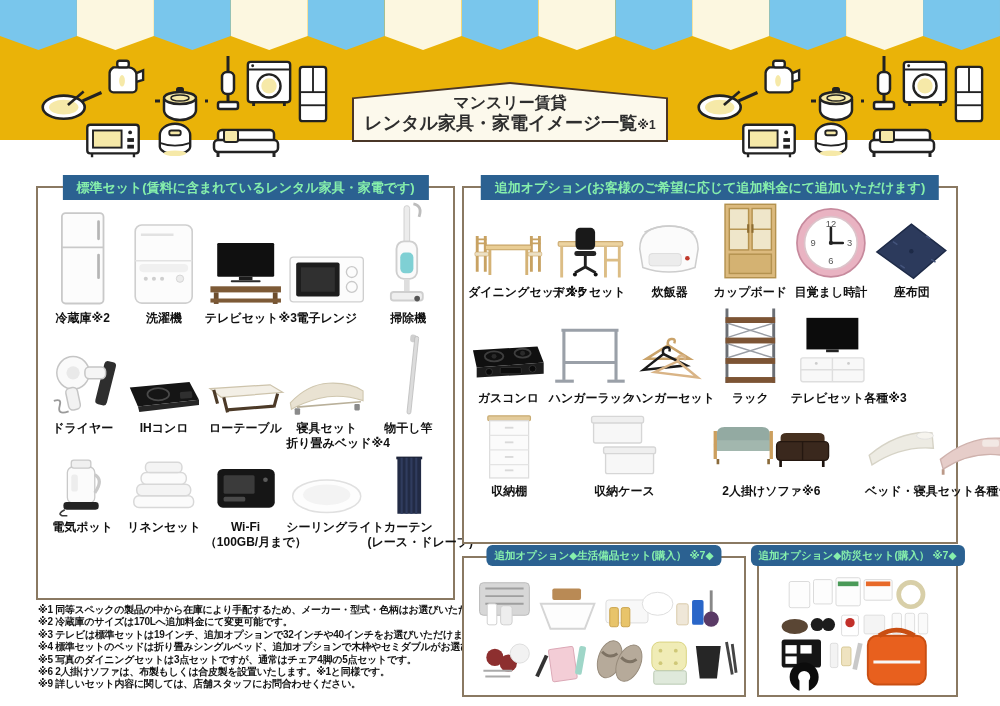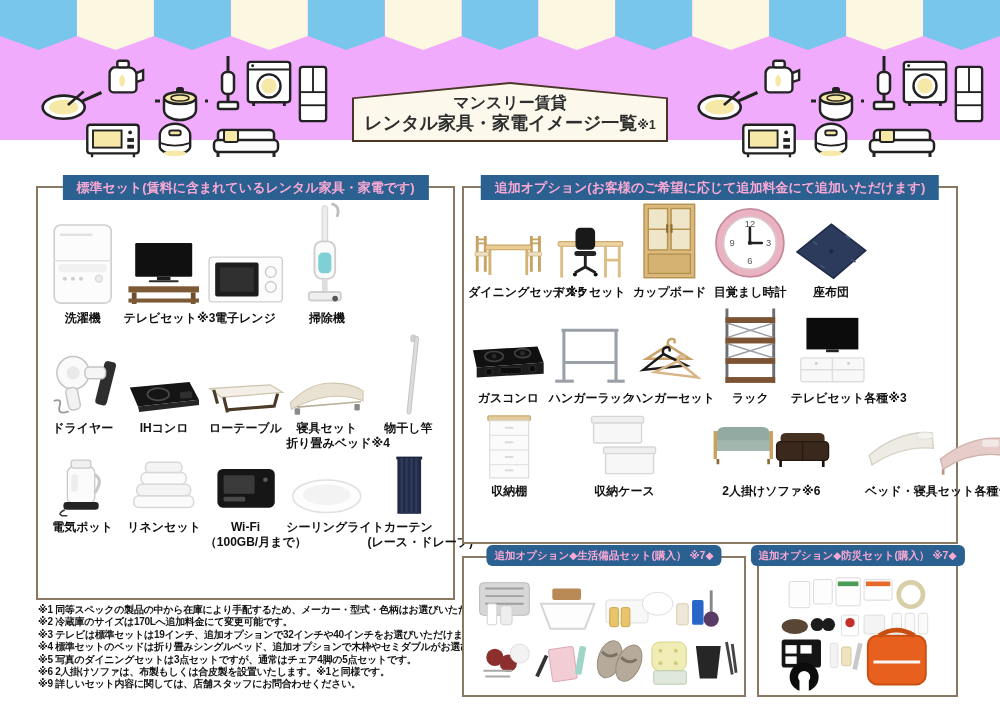--- a/index.html
+++ b/index.html
@@ -1,20 +1,20 @@
 <!DOCTYPE html>
 <html><head>
 <meta charset="utf-8">
 <style>
   html,body{margin:0;padding:0;width:1000px;height:706px;overflow:hidden;background:#fff;
     font-family:"Liberation Sans","DejaVu Sans",sans-serif;}
   .page{position:relative;width:1000px;height:706px;background:#fff;}
 
   
-  .band{position:absolute;left:0;top:0;width:1000px;height:140px;background:#f0abfc;}
+  .band{position:absolute;left:0;top:0;width:1000px;height:140px;background:#eab308;}
   #awning{position:absolute;left:0;top:0;width:1000px;height:50px;display:flex;}
   .pennant{flex:1;height:50px;clip-path:polygon(0 0,100% 0,100% 72%,50% 100%,0 72%);}
 
   .decor{position:absolute;top:50px;width:292px;height:114px;}
   #decor-left{left:36px;} #decor-right{left:692px;}
   .decor-icon{position:absolute;display:block;}
   .decor-icon svg{width:100%;height:100%;}
 
   .banner-outer{position:absolute;left:352px;top:82px;width:316px;height:60px;
     clip-path:polygon(0 26%,50% 0,100% 26%,100% 100%,0 100%);background:#4a3627;}
@@ -25,21 +25,21 @@
   .tb2{font-size:18px;font-weight:bold;color:#2e2e2e;line-height:1.2;}
   .tb-note{font-size:12px;font-weight:bold;color:#2e2e2e;}
 
   
   .panel{position:absolute;background:#fff;border:2px solid #8a7962;}
   #panel-standard{left:36px;top:186px;width:415px;height:410px;}
   #panel-options{left:462px;top:186px;width:492px;height:354px;}
   #panel-life{left:462px;top:556px;width:280px;height:137px;}
   #panel-bosai{left:757px;top:556px;width:197px;height:137px;}
   .panel-header{position:absolute;top:-13px;left:50%;transform:translateX(-50%);
-    background:#2b6191;color:#f9a8d4;font-weight:bold;font-size:13px;line-height:1;
+    background:#2b6191;color:#86efac;font-weight:bold;font-size:13px;line-height:1;
     padding:6px 14px;white-space:nowrap;z-index:3;}
   .panel-header.small{font-size:10.5px;padding:5px 8px;border-radius:6px;}
 
   .grid{position:absolute;left:4px;right:4px;top:12px;}
   .prow{display:grid;margin-bottom:5px;}
   #grid-standard .prow{grid-template-columns:repeat(5,1fr);}
   #grid-options .r1,#grid-options .r2{grid-template-columns:repeat(6,1fr);}
   #grid-options .r3{grid-template-columns:17% 22% 30% 31%;gap:21px;}
   #grid-standard .r1 .img{height:108px;}
   #grid-standard .r2 .img{height:88px;}
@@ -210,20 +210,31 @@
       </div>
     </div>
   </div>
 
   <section class="panel" id="panel-standard">
     <div class="panel-header">標準セット(賃料に含まれているレンタル家具・家電です)</div>
     <div class="grid" id="grid-standard">
         <div class="prow r1">
           <div class="cell">
             <div class="img">
+              <svg viewBox="0 0 90 110" preserveAspectRatio="xMidYMax meet">
+                <rect x="22" y="5" width="46" height="100" rx="4" fill="#fcfcfc" stroke="#c9c9c9" stroke-width="2"></rect>
+                <line x1="22" y1="43" x2="68" y2="43" stroke="#c9c9c9" stroke-width="2"></line>
+                <rect x="61" y="13" width="3" height="22" rx="1.5" fill="#b5b5b5"></rect>
+                <rect x="61" y="50" width="3" height="28" rx="1.5" fill="#b5b5b5"></rect>
+              </svg>
+            </div>
+            <div class="lbl">冷蔵庫※2</div>
+          </div>
+          <div class="cell">
+            <div class="img">
               <svg viewBox="0 0 100 110" preserveAspectRatio="xMidYMax meet">
                 <rect x="15" y="8" width="70" height="96" rx="8" fill="#fcfcfc" stroke="#cfcfcf" stroke-width="2"></rect>
                 <line x1="15" y1="52" x2="85" y2="52" stroke="#e2e2e2" stroke-width="2"></line>
                 <rect x="20" y="56" width="60" height="10" rx="5" fill="#f0f0f0"></rect>
                 <circle cx="28" cy="74" r="2.5" fill="#cfcfcf"></circle>
                 <circle cx="38" cy="74" r="2.5" fill="#cfcfcf"></circle>
                 <circle cx="48" cy="74" r="2.5" fill="#cfcfcf"></circle>
                 <circle cx="70" cy="74" r="4.5" fill="#ececec" stroke="#cfcfcf"></circle>
                 <path d="M22 20 h40" stroke="#e2e2e2" stroke-width="3"></path>
               </svg>
@@ -415,20 +426,31 @@
                 <rect x="16" y="30" width="112" height="8" rx="2" fill="#ecd3a0" stroke="#ccab72" stroke-width="2"></rect>
                 <path d="M22 38 V92 M122 38 V92 M98 38 V92 M98 62 H122" stroke="#dcbd85" stroke-width="5" fill="none"></path>
                 <rect x="46" y="6" width="34" height="38" rx="8" fill="#191919"></rect>
                 <rect x="44" y="46" width="38" height="9" rx="4" fill="#242424"></rect>
                 <path d="M63 55 V74 M45 84 L63 74 L81 84" stroke="#202020" stroke-width="5" fill="none"></path>
                 <circle cx="45" cy="87" r="3.5" fill="#111"></circle>
                 <circle cx="81" cy="87" r="3.5" fill="#111"></circle>
               </svg>
             </div>
             <div class="lbl">デスクセット</div>
+          </div>
+          <div class="cell">
+            <div class="img">
+              <svg viewBox="0 0 105 85" preserveAspectRatio="xMidYMax meet">
+                <path d="M14 42 Q14 12 52 12 Q90 12 90 42 L86 66 Q52 78 18 66 Z" fill="#fbfbfb" stroke="#cdcdcd" stroke-width="2"></path>
+                <path d="M20 20 Q52 4 84 20" fill="none" stroke="#cdcdcd" stroke-width="2"></path>
+                <rect x="26" y="48" width="42" height="16" rx="4" fill="#ececec" stroke="#d5d5d5"></rect>
+                <circle cx="76" cy="54" r="3" fill="#c0392b"></circle>
+              </svg>
+            </div>
+            <div class="lbl">炊飯器</div>
           </div>
           <div class="cell">
             <div class="img">
               <svg viewBox="0 0 95 115" preserveAspectRatio="xMidYMax meet">
                 <rect x="12" y="6" width="71" height="103" fill="#dcba7e" stroke="#b4924f" stroke-width="2"></rect>
                 <rect x="18" y="12" width="27" height="58" fill="#efe6ca" stroke="#b4924f" stroke-width="2"></rect>
                 <rect x="50" y="12" width="27" height="58" fill="#efe6ca" stroke="#b4924f" stroke-width="2"></rect>
                 <line x1="18" y1="41" x2="45" y2="41" stroke="#b4924f" stroke-width="2"></line>
                 <line x1="50" y1="41" x2="77" y2="41" stroke="#b4924f" stroke-width="2"></line>
                 <rect x="43" y="34" width="3" height="12" fill="#8d6d33"></rect>

